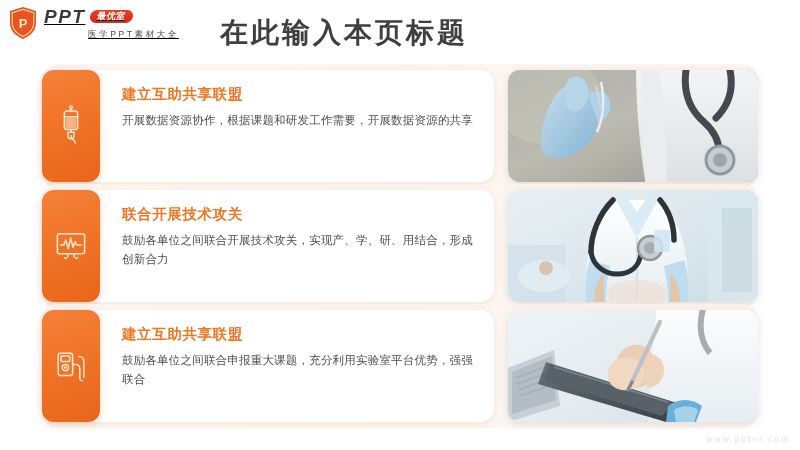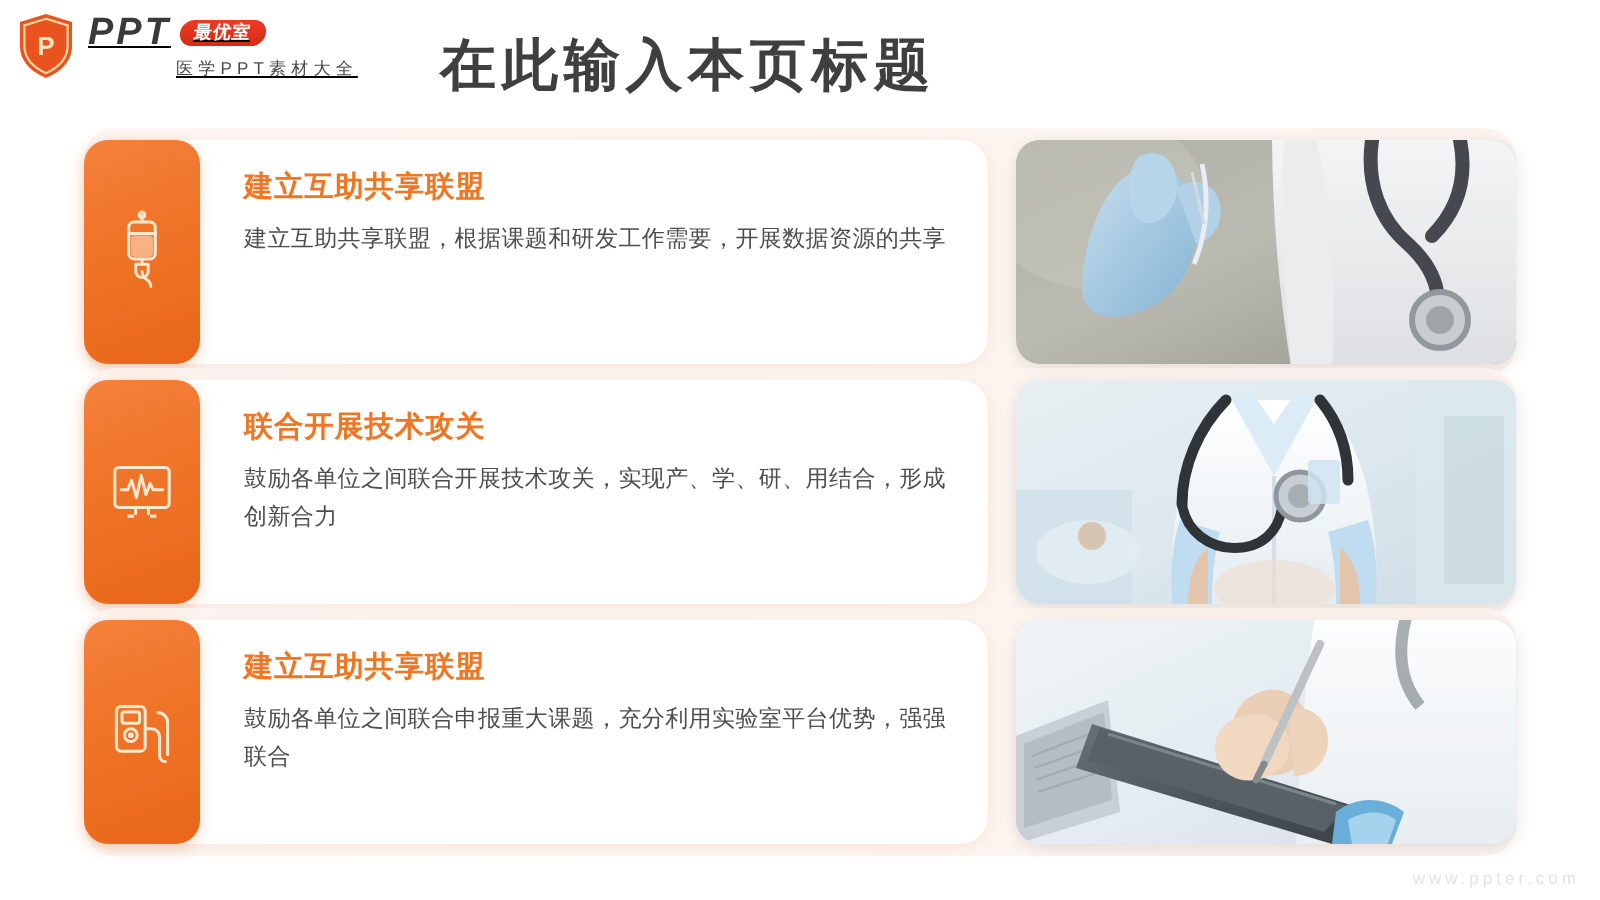--- a/index.html
+++ b/index.html
@@ -159,21 +159,21 @@
             <path d="M9.5 12.5 h15"></path>
             <path d="M17 27 v3"></path>
             <path d="M13.5 30 h7 v4 a3.5 3.5 0 0 1 -7 0 z"></path>
             <path d="M17 34 c0 5 5 4 5 8.5"></path>
           </g>
           <rect x="10.8" y="13.6" width="12.4" height="12.2" rx="2" fill="#ffe6cf" opacity=".55"></rect>
         </svg>
       </div>
       <div class="card-body">
         <div class="card-title">建立互助共享联盟</div>
-        <div class="card-desc">建立互助共享联盟，根据课题和研发工作需要，开展数据资源的共享</div>
+        <div class="card-desc">开展数据资源协作，根据课题和研发工作需要，开展数据资源的共享</div>
       </div>
     </div>
 
     <div class="photo">
       <svg viewBox="0 0 250 112" preserveAspectRatio="none">
         <defs>
           <linearGradient id="p1bg" x1="0" y1="0" x2="1" y2="1">
             <stop offset="0%" stop-color="#a9aba4"></stop>
             <stop offset="45%" stop-color="#b9b8ae"></stop>
             <stop offset="100%" stop-color="#8f9089"></stop>

